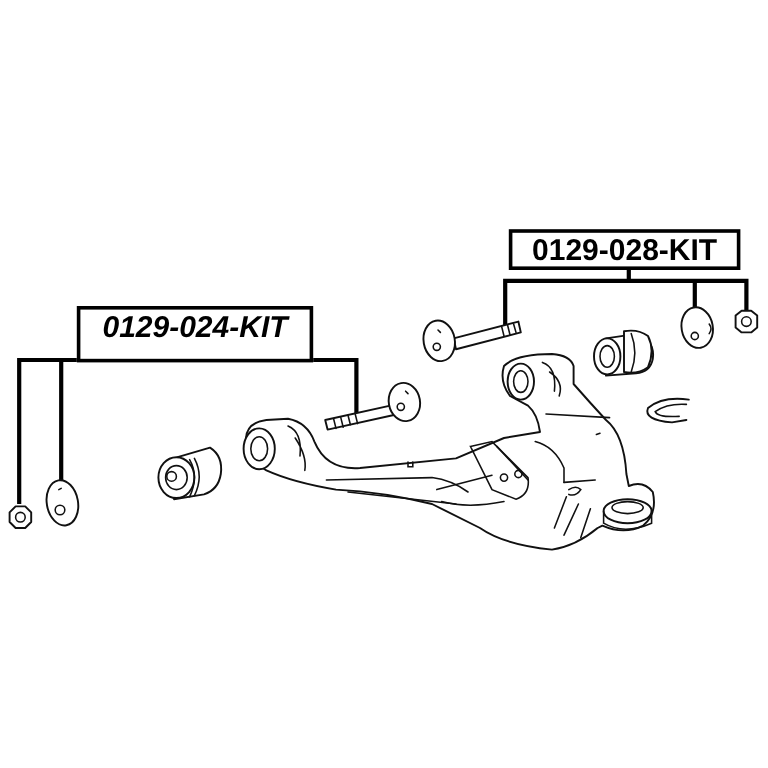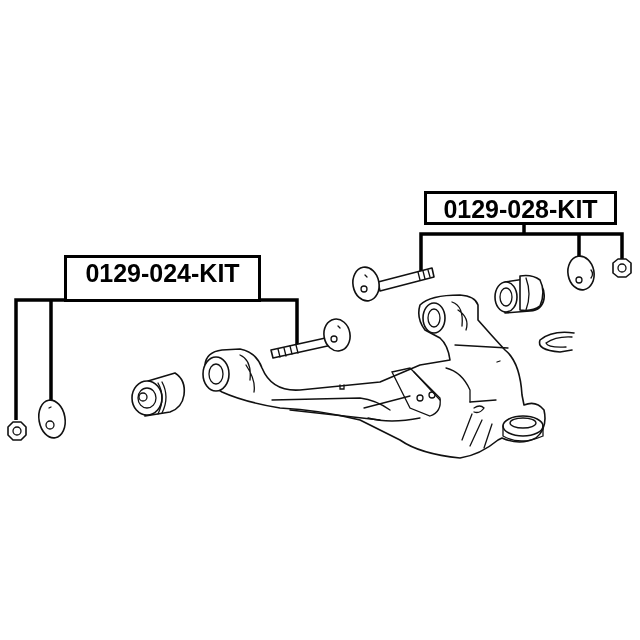--- a/index.html
+++ b/index.html
@@ -14,21 +14,21 @@
     font-size: 25px;
     line-height: 30px;
     color: #000;
     padding: 0 4px;
     letter-spacing: 0px;
     white-space: nowrap;
     box-sizing: border-box;
     text-align: center;
   }
   #label-028 { left: 424px; top: 191px; width: 193px; height: 34px; }
-  #label-024 { left: 64px; top: 255px; width: 197px; height: 47px; }
+  #label-024 { left: 64px; top: 255px; width: 197px; height: 47px; font-style: italic; }
   svg { position: absolute; left: 0; top: 0; }
   .part { fill: #fff; stroke: #111; stroke-width: 1.6; stroke-linejoin: round; stroke-linecap: round; }
   .thin { fill: none; stroke: #111; stroke-width: 1.3; stroke-linecap: round; }
   .leader { fill: none; stroke: #000; stroke-width: 3.5; }
 </style>
 </head>
 <body>
 
 <div class="canvas">
 

